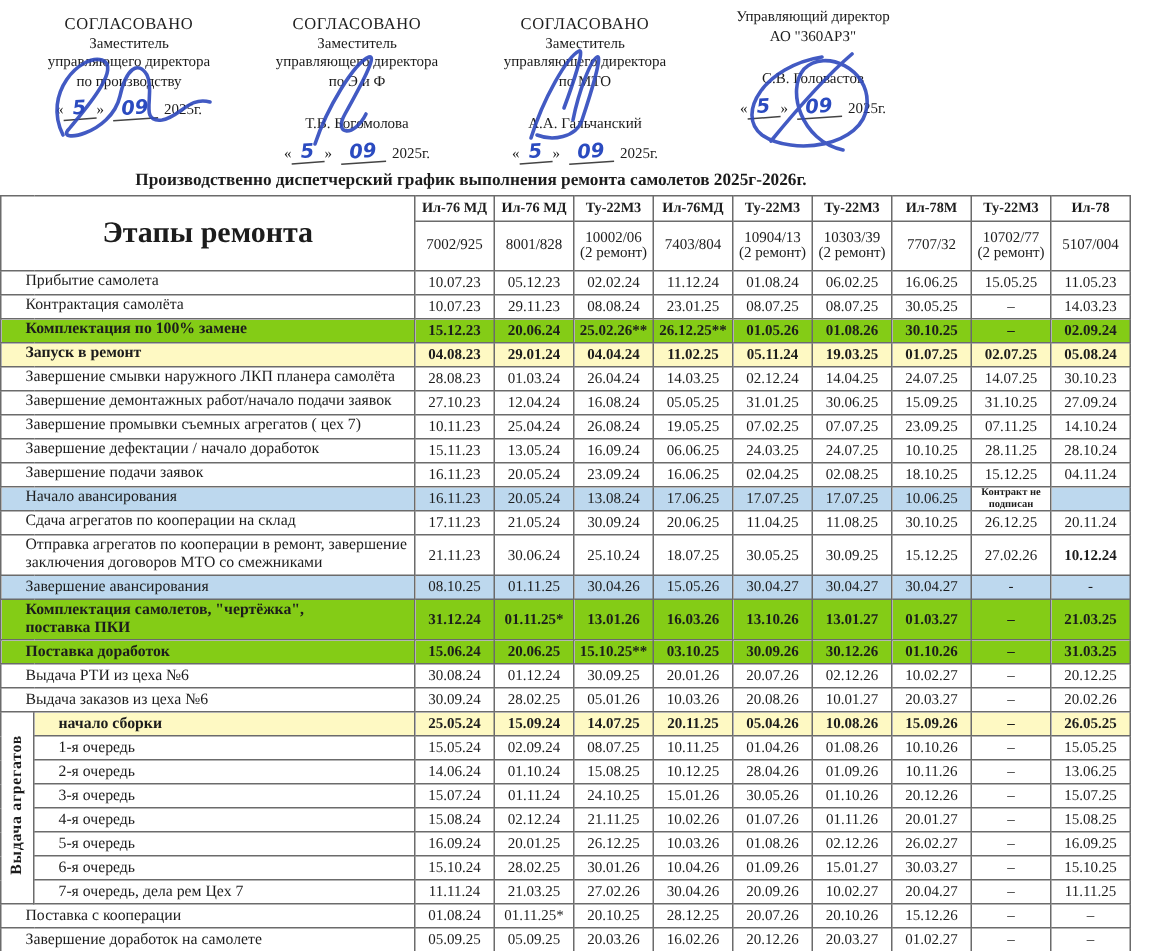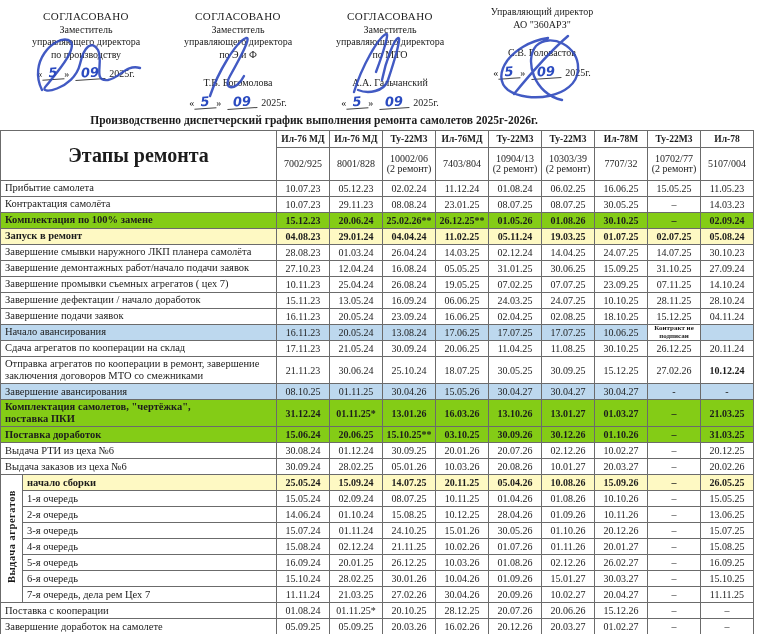--- a/index.html
+++ b/index.html
@@ -27,21 +27,21 @@
   
   .doc-title{text-align:center;font-weight:bold;font-size:11.5px;margin:2px 0 4px 0;}
 
   
   table{border-collapse:collapse;table-layout:fixed;margin:0 auto;width:753px;}
   th,td{border:1px solid #6b6b6b;padding:1px 2px;overflow:hidden;}
   thead th{font-weight:bold;vertical-align:middle;}
   .stage{font-size:20px;font-weight:bold;text-align:center;}
   .coltype{font-size:9.5px;height:14px;}
   .colnum{font-size:10px;font-weight:normal;white-space:pre-line;line-height:1.05;height:30px;}
-  td.label{font-size:10.5px;text-align:left;padding-left:4px;white-space:pre-line;line-height:1.15;}
+  td.label{font-size:10.5px;text-align:left;padding-left:16px;white-space:pre-line;line-height:1.15;}
   td.val{font-size:10px;text-align:center;height:13px;line-height:1.1;}
   tr.b td{font-weight:bold;}
   td.b{font-weight:bold;}
   tr.yellow td:not(.vgroup){background:#84cc16;}
   tr.pink td:not(.vgroup){background:#fef9c3;}
   tr.blue td:not(.vgroup){background:#bdd8ee;}
   td.note{font-size:7px;font-weight:bold;line-height:1.05;background:#fff !important;
           white-space:normal;padding:0;}
   td.vgroup{width:22px;padding:0;text-align:center;vertical-align:middle;background:#fff;}
   .vtext{writing-mode:vertical-rl;transform:rotate(180deg);font-size:10.5px;letter-spacing:.5px;}
@@ -444,21 +444,21 @@
           <td class="val">–</td>
           <td class="val">11.11.25</td>
         </tr>
         <tr class="">
           <td class="label" colspan="2">Поставка с кооперации</td>
           <td class="val">01.08.24</td>
           <td class="val">01.11.25*</td>
           <td class="val">20.10.25</td>
           <td class="val">28.12.25</td>
           <td class="val">20.07.26</td>
-          <td class="val">20.06.26</td>
+          <td class="val">20.10.26</td>
           <td class="val">15.12.26</td>
           <td class="val">–</td>
           <td class="val">–</td>
         </tr>
         <tr class="">
           <td class="label" colspan="2">Завершение  доработок на самолете</td>
           <td class="val">05.09.25</td>
           <td class="val">05.09.25</td>
           <td class="val">20.03.26</td>
           <td class="val">16.02.26</td>

